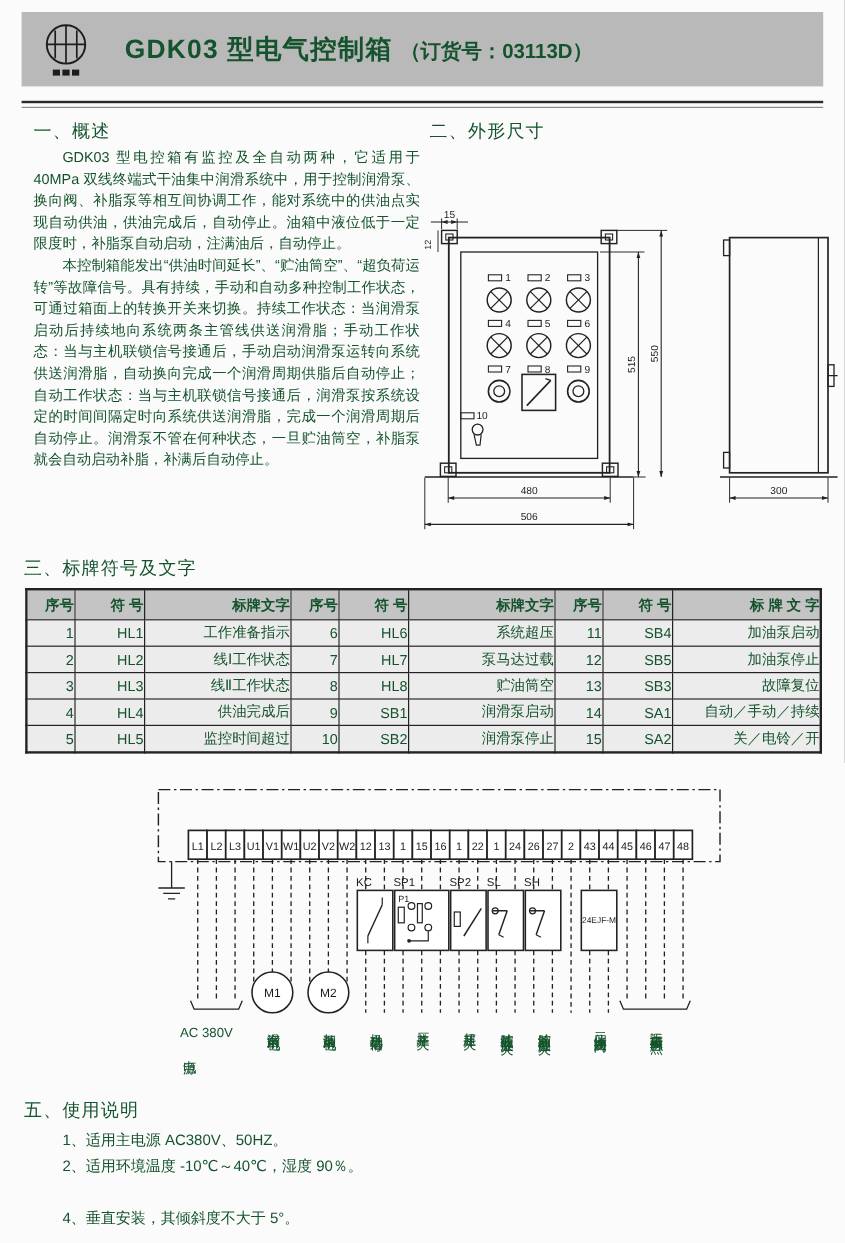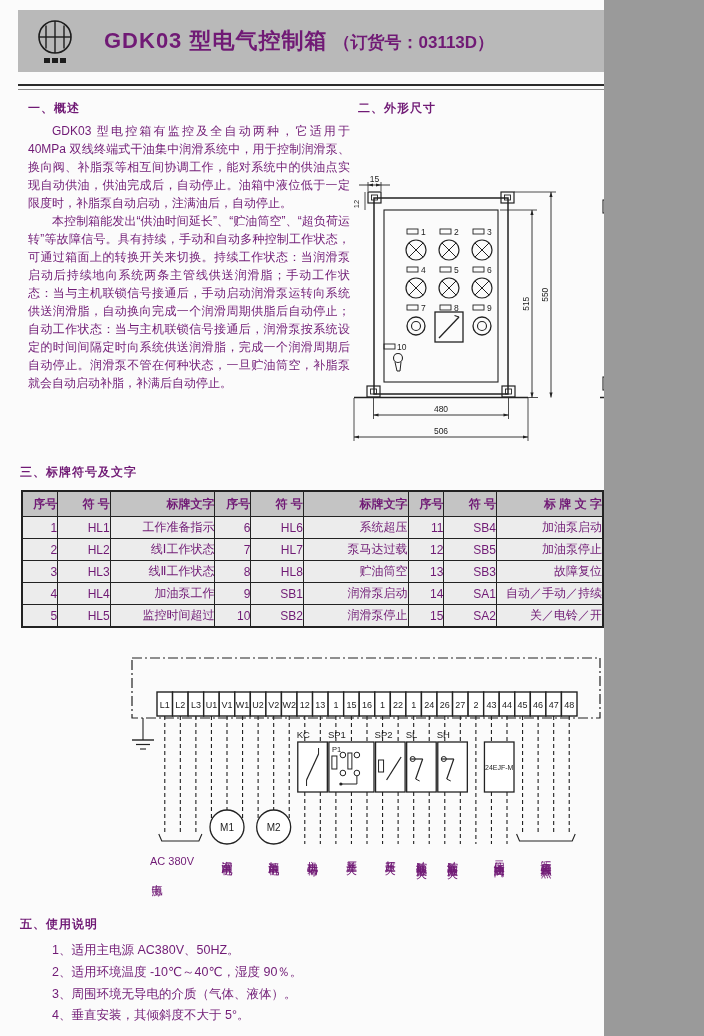--- a/index.html
+++ b/index.html
@@ -1,26 +1,26 @@
 <!DOCTYPE html>
 <html><head>
 <meta charset="utf-8">
 <style>
   html,body{margin:0;padding:0;background:#9a9a9a;}
-  .page{position:relative;width:604px;height:1036px;background:#fbfbfb;
-        font-family:"Liberation Sans","DejaVu Sans",sans-serif;color:#701a75;overflow:hidden;}
+  .page{position:relative;width:704px;height:1036px;background:#fbfbfb;
+        font-family:"Liberation Sans","DejaVu Sans",sans-serif;color:#14532d;overflow:hidden;}
   .header-bar{position:absolute;left:18px;top:10px;width:668px;height:62px;background:#b9b9b9;
         display:flex;align-items:center;}
   .logo{margin-left:14px;flex:0 0 auto;}
   .title-wrap{margin-left:26px;white-space:nowrap;}
   .doc-title{font-size:22px;font-weight:bold;letter-spacing:1px;}
   .doc-order{font-size:17px;font-weight:bold;margin-left:6px;}
   .header-rule{position:absolute;left:18px;top:84px;width:668px;height:3px;
         border-top:2px solid #2a2a2a;border-bottom:1px solid #8a8a8a;}
-  .sec-heading{position:absolute;font-size:12px;font-weight:bold;letter-spacing:1px;}
+  .sec-heading{position:absolute;font-size:15px;font-weight:normal;letter-spacing:1px;}
   .overview-body{position:absolute;left:28px;top:122px;width:322px;}
   .overview-body p{margin:0;font-size:12px;line-height:18px;text-align:justify;text-indent:2em;}
   .plate-table{position:absolute;left:21px;top:490px;border-collapse:collapse;
         font-size:12px;table-layout:fixed;}
   .plate-table th,.plate-table td{border:1px solid #222;text-align:right;padding:0;overflow:hidden;}
   .plate-table th{height:24px;background:#c4c4c4;font-weight:bold;}
   .plate-table td{height:21px;background:#ececec;}
   .plate-table{border:2px solid #222;}
   .wiring-wrap{position:absolute;left:20px;top:648px;width:684px;height:386px;}
   .vlabel{position:absolute;writing-mode:vertical-rl;text-orientation:upright;
@@ -223,21 +223,21 @@
           <td>8</td>
           <td>HL8</td>
           <td>贮油筒空</td>
           <td>13</td>
           <td>SB3</td>
           <td>故障复位</td>
         </tr>
         <tr>
           <td>4</td>
           <td>HL4</td>
-          <td>加油泵工作</td>
+          <td>供油完成后</td>
           <td>9</td>
           <td>SB1</td>
           <td>润滑泵启动</td>
           <td>14</td>
           <td>SA1</td>
           <td>自动／手动／持续</td>
         </tr>
         <tr>
           <td>5</td>
           <td>HL5</td>
@@ -405,17 +405,16 @@
       <div class="vlabel" style="left: 363.333px; top: 204px;">超压开关</div>
       <div class="vlabel" style="left: 394.444px; top: 204px;">贮油筒低液位开关</div>
       <div class="vlabel" style="left: 425.556px; top: 204px;">贮油筒高液位开关</div>
       <div class="vlabel" style="left: 472.222px; top: 204px;">二位四通换向阀</div>
       <div class="vlabel" style="left: 518.889px; top: 204px;">远距离显示触点</div>
     </div>
 
   <div class="sec-heading" style="left:20px;top:916px">五、使用说明</div>
   <div class="instr-item" style="top:942px">1、适用主电源 AC380V、50HZ。</div>
   <div class="instr-item" style="top:964px">2、适用环境温度 -10℃～40℃，湿度 90％。</div>
-  <div class="instr-item" style="top:986px">3、周围环境无导电的介质（气体、液体）。</div>
   <div class="instr-item" style="top:1007px">4、垂直安装，其倾斜度不大于 5°。</div>
 
   <div class="page-number">- 96 -</div>
 </div>
 
 </body></html>

